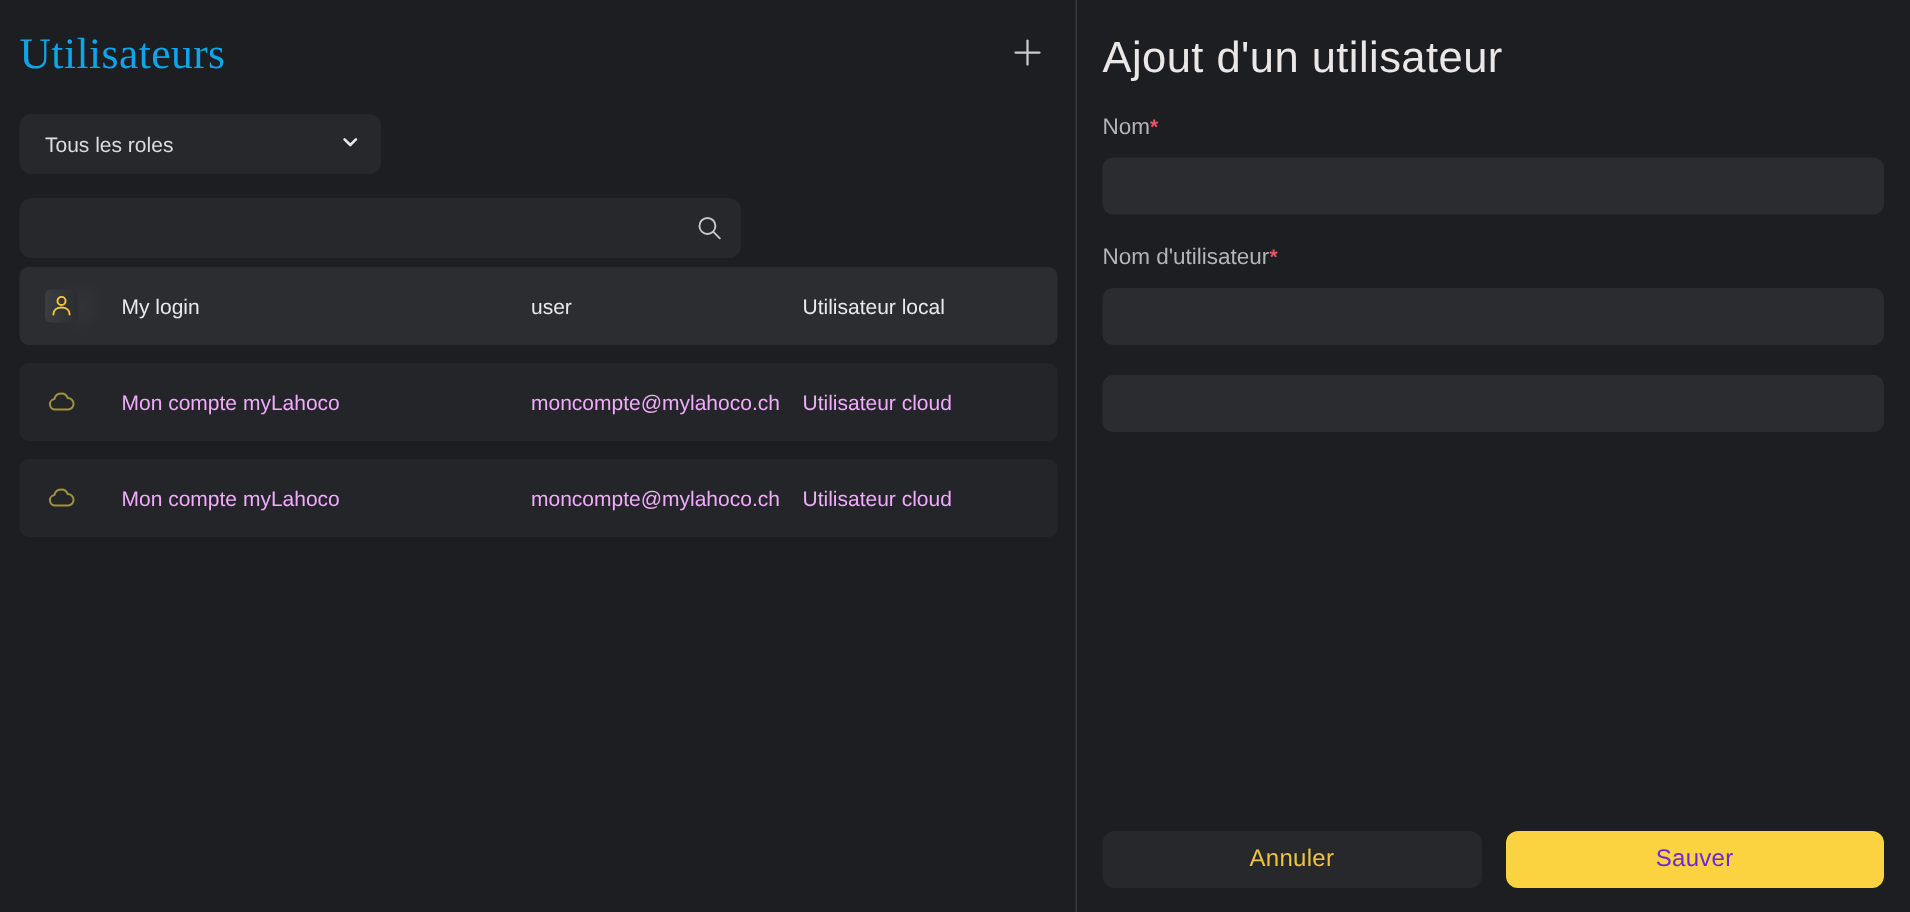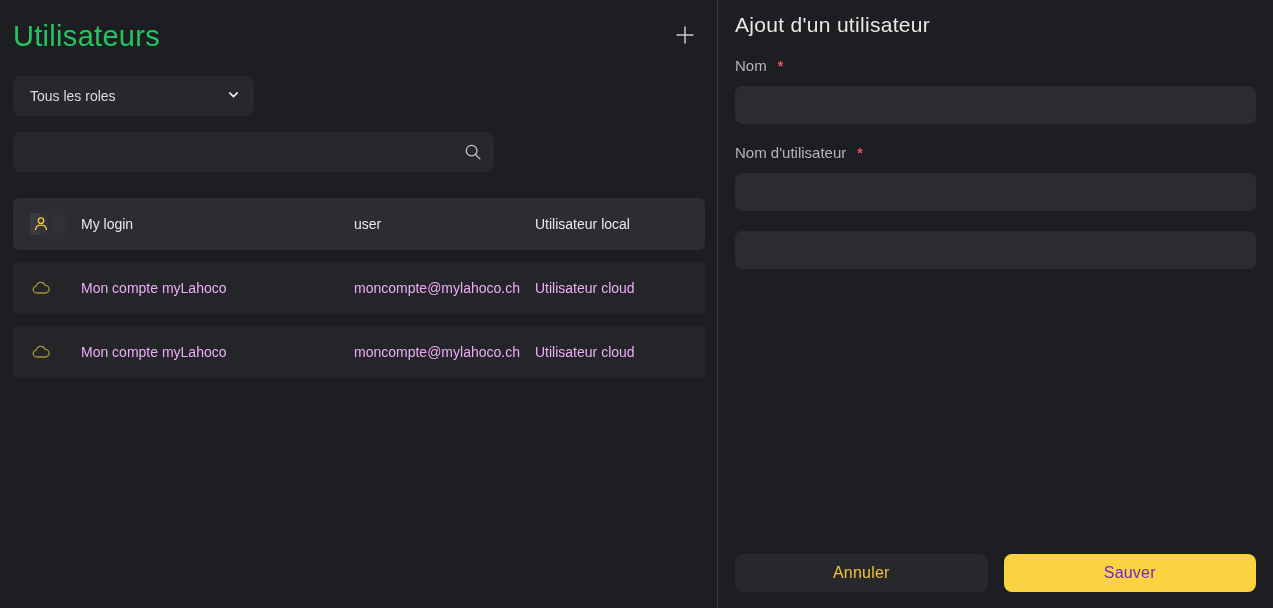--- a/index.html
+++ b/index.html
@@ -15,21 +15,21 @@
   .left-panel {
     width:718px; min-width:718px; height:100%;
     padding:0 12px 0 13px;
     border-right:1px solid #37393d;
   }
   .left-header {
     margin-top:16px; height:40px;
     display:flex; align-items:center; justify-content:space-between;
   }
   .panel-title {
-    font-size:29px; font-weight:500; color:#22c55e; letter-spacing:0.3px;
+    font-size:29px; font-weight:500; color:#0ea5e9; letter-spacing:0.3px;font-family:Liberation Serif, serif;
   }
   .add-btn {
     width:28px; height:28px; background:transparent; border:none;
     display:flex; align-items:center; justify-content:center;
     cursor:pointer; margin-right:6px;
   }
   .role-select {
     margin-top:20px; width:241px; height:40px;
     background:#26282c; border-radius:8px;
     display:flex; align-items:center; justify-content:space-between;
@@ -41,21 +41,21 @@
   }
   .search-box input {
     width:100%; height:100%; background:#26282c; border:none;
     border-radius:8px; color:#e6e7e9; font-size:14px;
     padding:0 40px 0 14px; outline:none;
     font-family:"Liberation Sans", sans-serif;
   }
   .search-icon {
     position:absolute; right:10px; top:9px; pointer-events:none;
   }
-  .user-list { margin-top:26px; display:flex; flex-direction:column; gap:12px; }
+  .user-list { margin-top:6px; display:flex; flex-direction:column; gap:12px; }
   .user-row {
     position:relative; height:52px; border-radius:6px;
     background:#232528; color:#f0abfc; font-size:14px;
     cursor:pointer;
   }
   .user-row.selected { background:#2b2d31; color:#e8e9ea; }
   .row-icon {
     position:absolute; left:17px; top:50%; transform:translateY(-50%);
     width:22px; height:22px; display:flex; align-items:center; justify-content:center;
   }
@@ -69,28 +69,28 @@
   .col-login { left:341px; }
   .col-type  { left:522px; }
 
   
   .right-panel {
     flex:1; height:100%;
     padding:0 17px;
     display:flex; flex-direction:column;
   }
   .right-title {
-    margin-top:13px; font-size:21px; font-weight:500;
+    margin-top:23px; font-size:29px; font-weight:500;
     color:#ebe7e6; letter-spacing:0.3px;
   }
   .field { margin-top:20px; }
   .field:first-of-type { margin-top:26px; }
   .label-row {
     font-size:15px; color:#b3b5b8; margin-bottom:12px;
-    display:flex; gap:11px; align-items:baseline;
+    display:flex; gap:0; align-items:baseline;
   }
   .req { color:#f05365; font-weight:700; font-size:14px; }
   .text-input {
     width:100%; height:38px; background:#2a2c2f; border:none;
     border-radius:7px; outline:none; color:#e6e7e9;
     font-size:15px; padding:0 12px;
     font-family:"Liberation Sans", sans-serif;
   }
   .form-footer {
     margin-top:auto; padding-bottom:16px;

